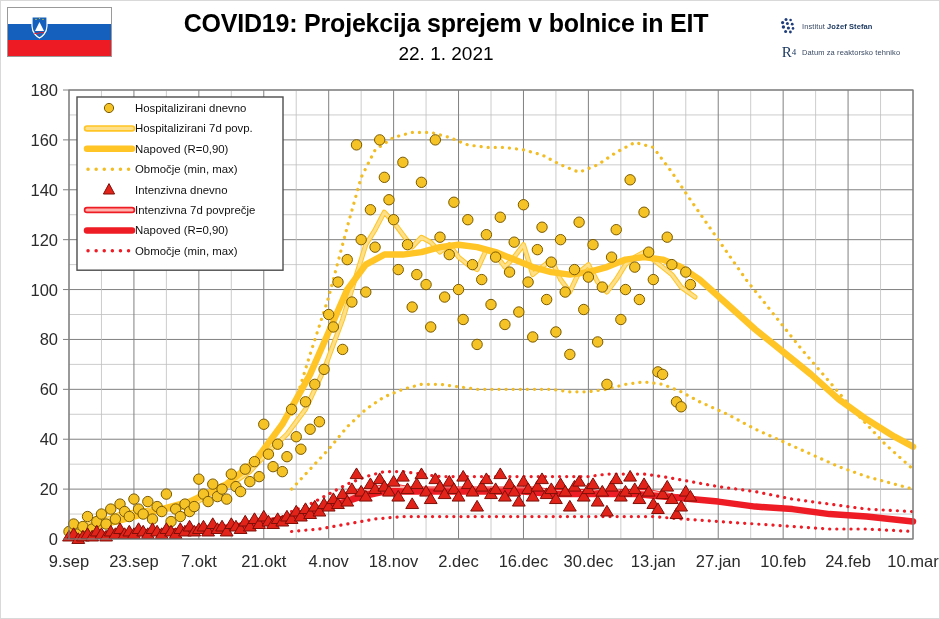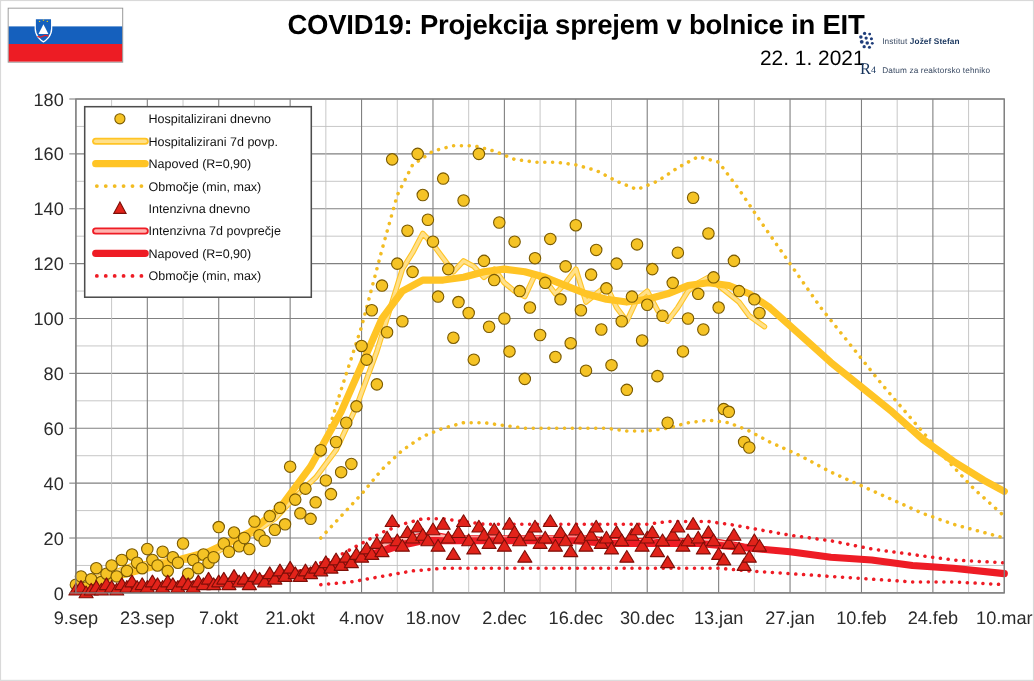--- a/index.html
+++ b/index.html
@@ -7,25 +7,25 @@
   #page{position:relative;width:940px;height:619px;box-sizing:border-box;border:1px solid #d9d9d9;background:#fff;}
 
   
   #flag{position:absolute;left:6px;top:6px;width:105px;height:50px;border:1px solid #9a9a9a;box-sizing:border-box;}
   .flag-band{position:absolute;left:0;width:100%;height:33.3333%;}
   .flag-white{top:0;background:#ffffff;}
   .flag-blue{top:33.3333%;background:#1560bd;}
   .flag-red{top:66.6666%;background:#ed1c24;}
   #coat{position:absolute;left:22%;top:14%;width:17px;height:24px;}
 
-  #title-block{position:absolute;left:135px;top:8px;width:650px;text-align:right;}
+  #title-block{position:absolute;left:120px;top:8px;width:650px;text-align:center;}
   #chart-title{font-size:25px;font-weight:bold;letter-spacing:-0.2px;line-height:1.15;white-space:nowrap;}
   #chart-subtitle{font-size:19px;font-weight:normal;margin-top:5px;}
 
-  #logo{position:absolute;right:8px;top:23px;width:155px;height:60px;}
+  #logo{position:absolute;right:8px;top:12px;width:155px;height:60px;}
   .logo-row{display:flex;align-items:center;height:26px;}
   .logo-mark{width:26px;flex:0 0 26px;display:flex;align-items:center;justify-content:center;}
   .logo-txt{font-size:7.5px;color:#3a4a63;white-space:nowrap;letter-spacing:0.1px;}
   .logo-txt b{color:#16335c;}
   .r4{font-family:"Liberation Serif",serif;font-size:15px;color:#16335c;line-height:1;}
   .r4 sub{font-size:9px;}
 
   
   #chart-wrap{position:absolute;left:0;top:78px;width:940px;height:500px;}
   svg{display:block;}

